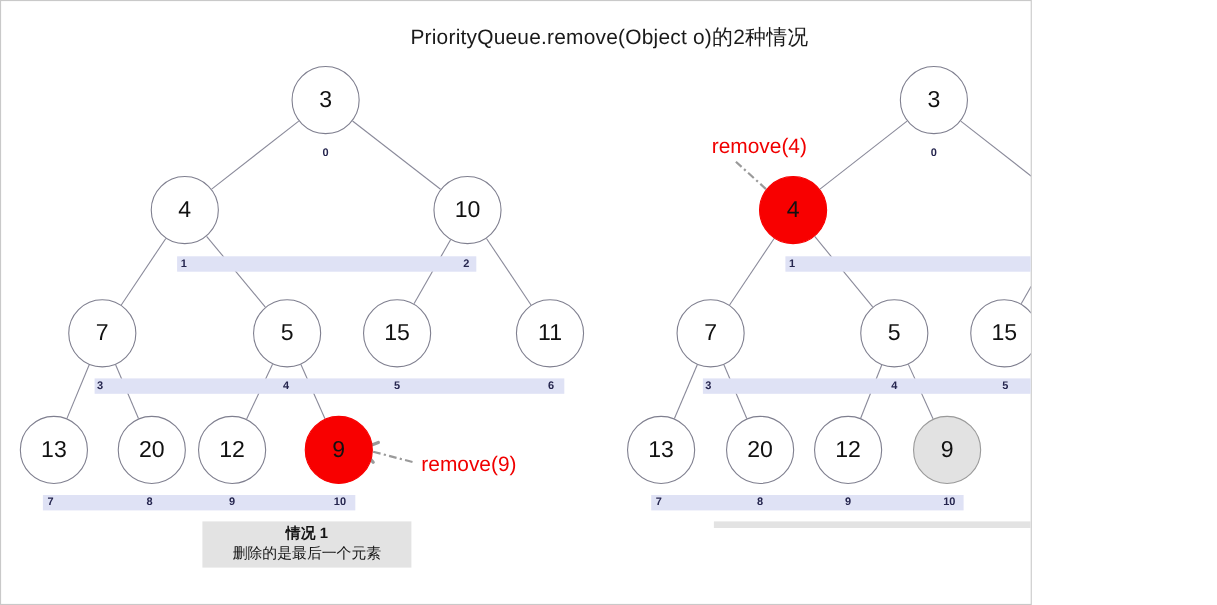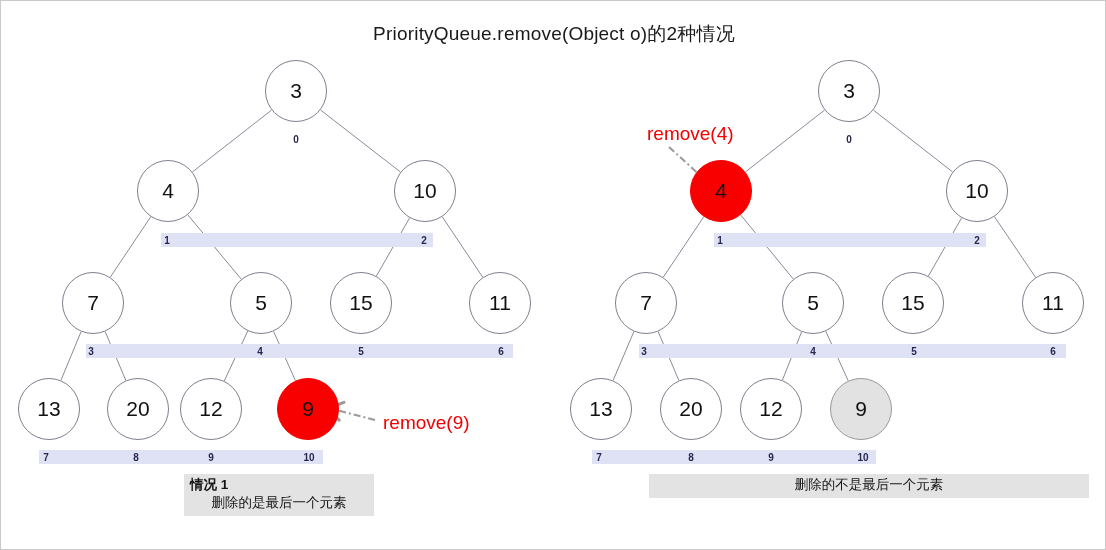--- a/index.html
+++ b/index.html
@@ -2,21 +2,21 @@
 <html><head>
 <meta charset="utf-8">
 <style>
   html, body {
     margin: 0;
     padding: 0;
     background: #ffffff;
   }
   #canvas {
     position: relative;
-    width: 1106px;
+    width: 938px;
     height: 550px;
     background: #ffffff;
     border: 1px solid #c9c9c9;
     box-sizing: border-box;
     overflow: hidden;
     font-family: "Liberation Sans", "DejaVu Sans", sans-serif;
   }
   #svg-layer {
     position: absolute;
     left: 0; top: 0;
@@ -87,21 +87,21 @@
     position: absolute;
     background: #e3e3e3;
     color: #141414;
     font-size: 13.5px;
     line-height: 18px;
     padding: 2px 6px 4px 6px;
     box-sizing: border-box;
     z-index: 2;
   }
   .caption .cap-title {
-    text-align: left;
+    text-align: center;
     font-weight: bold;
     display: block;
   }
   .caption .cap-line {
     display: block;
     text-align: center;
   }
 </style>
 </head>
 <body>
@@ -198,17 +198,16 @@
   <div id="labels-layer">
       <div class="remove-label" style="left: 382px; top: 411px; color: rgb(240, 0, 0);">remove(9)</div>
       <div class="remove-label" style="left: 605px; top: 122px; color: rgb(240, 0, 0); margin-left: 41px;">remove(4)</div>
     </div>
   <div id="captions-layer">
       <div class="caption" style="left: 183px; top: 473px; width: 190px; background: rgb(227, 227, 227);">
         <span class="cap-title">情况 1</span>
         <span class="cap-line">删除的是最后一个元素</span>
       </div>
       <div class="caption" style="left: 648px; top: 473px; width: 440px; background: rgb(227, 227, 227);">
-        <span class="cap-line">删除的不是最后一个元素</span>
       </div>
     </div>
 
 </div>
 
 </body></html>

